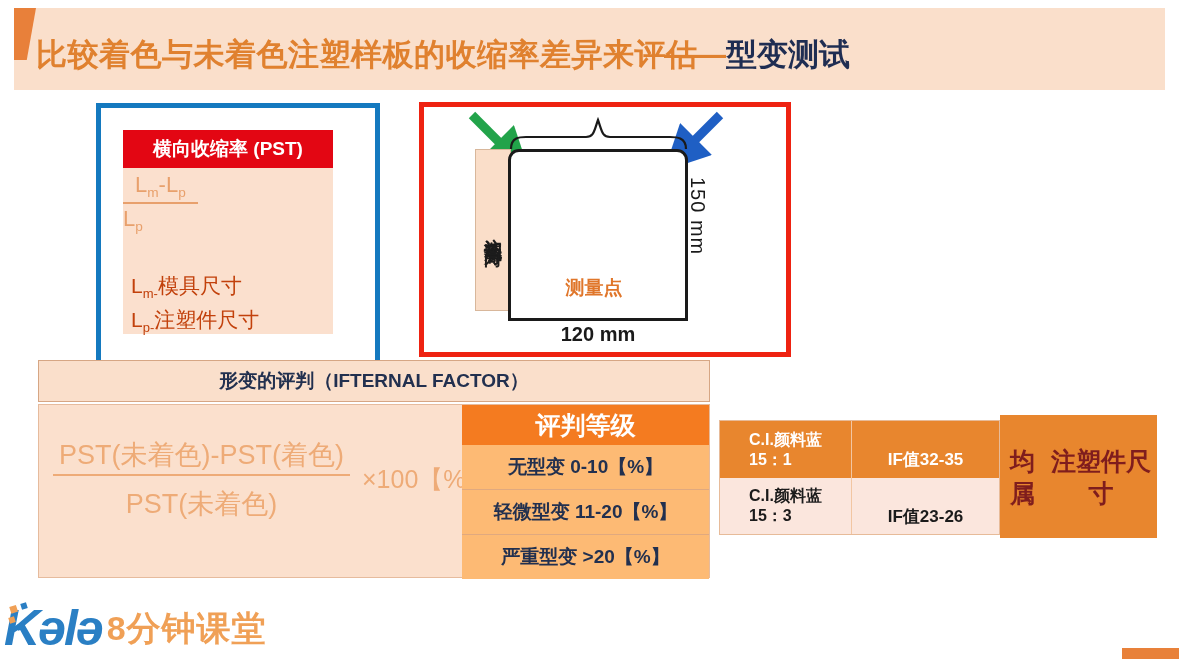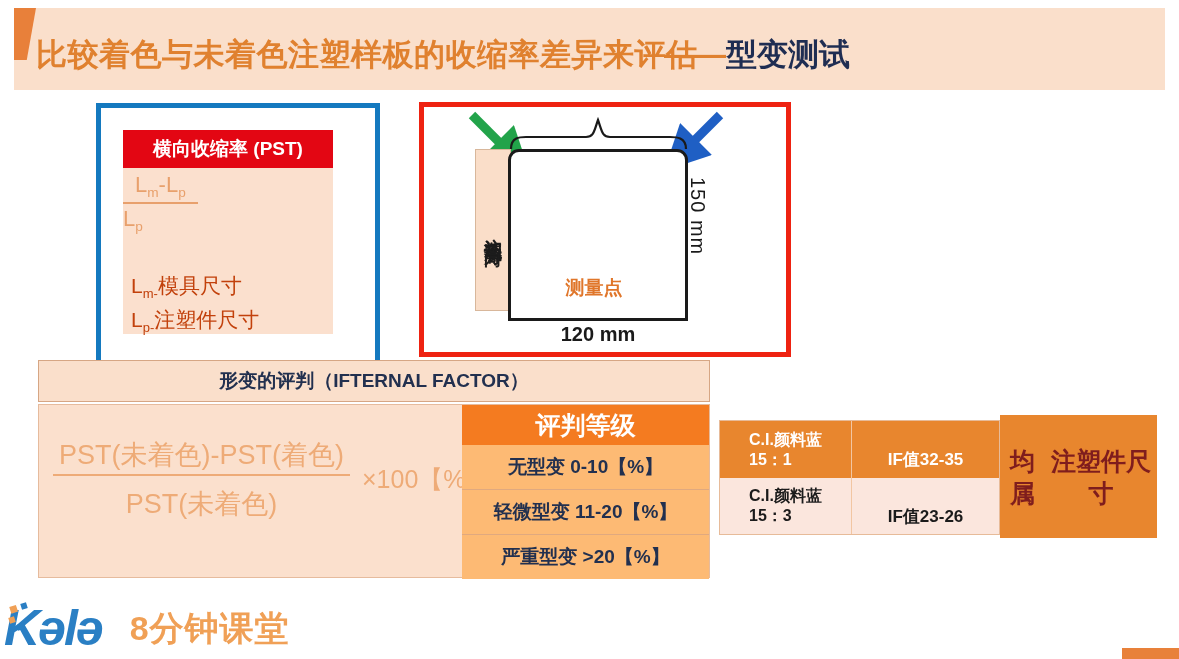--- a/index.html
+++ b/index.html
@@ -355,21 +355,21 @@
   #logo-mark {
     font-size: 50px;
     font-weight: bold;
     color: #2a7fc4;
     font-style: italic;
     letter-spacing: -2px;
     line-height: 1;
   }
   #logo-dots { position: absolute; left: 4px; top: 2px; }
   #logo-text {
-    margin-left: 28px;
+    margin-left: 5px;
     font-size: 34px;
     font-weight: bold;
     color: #f0a056;
     letter-spacing: 1px;
     line-height: 1;
   }
   #corner-bar {
     position: absolute;
     left: 1122px;
     top: 648px;

